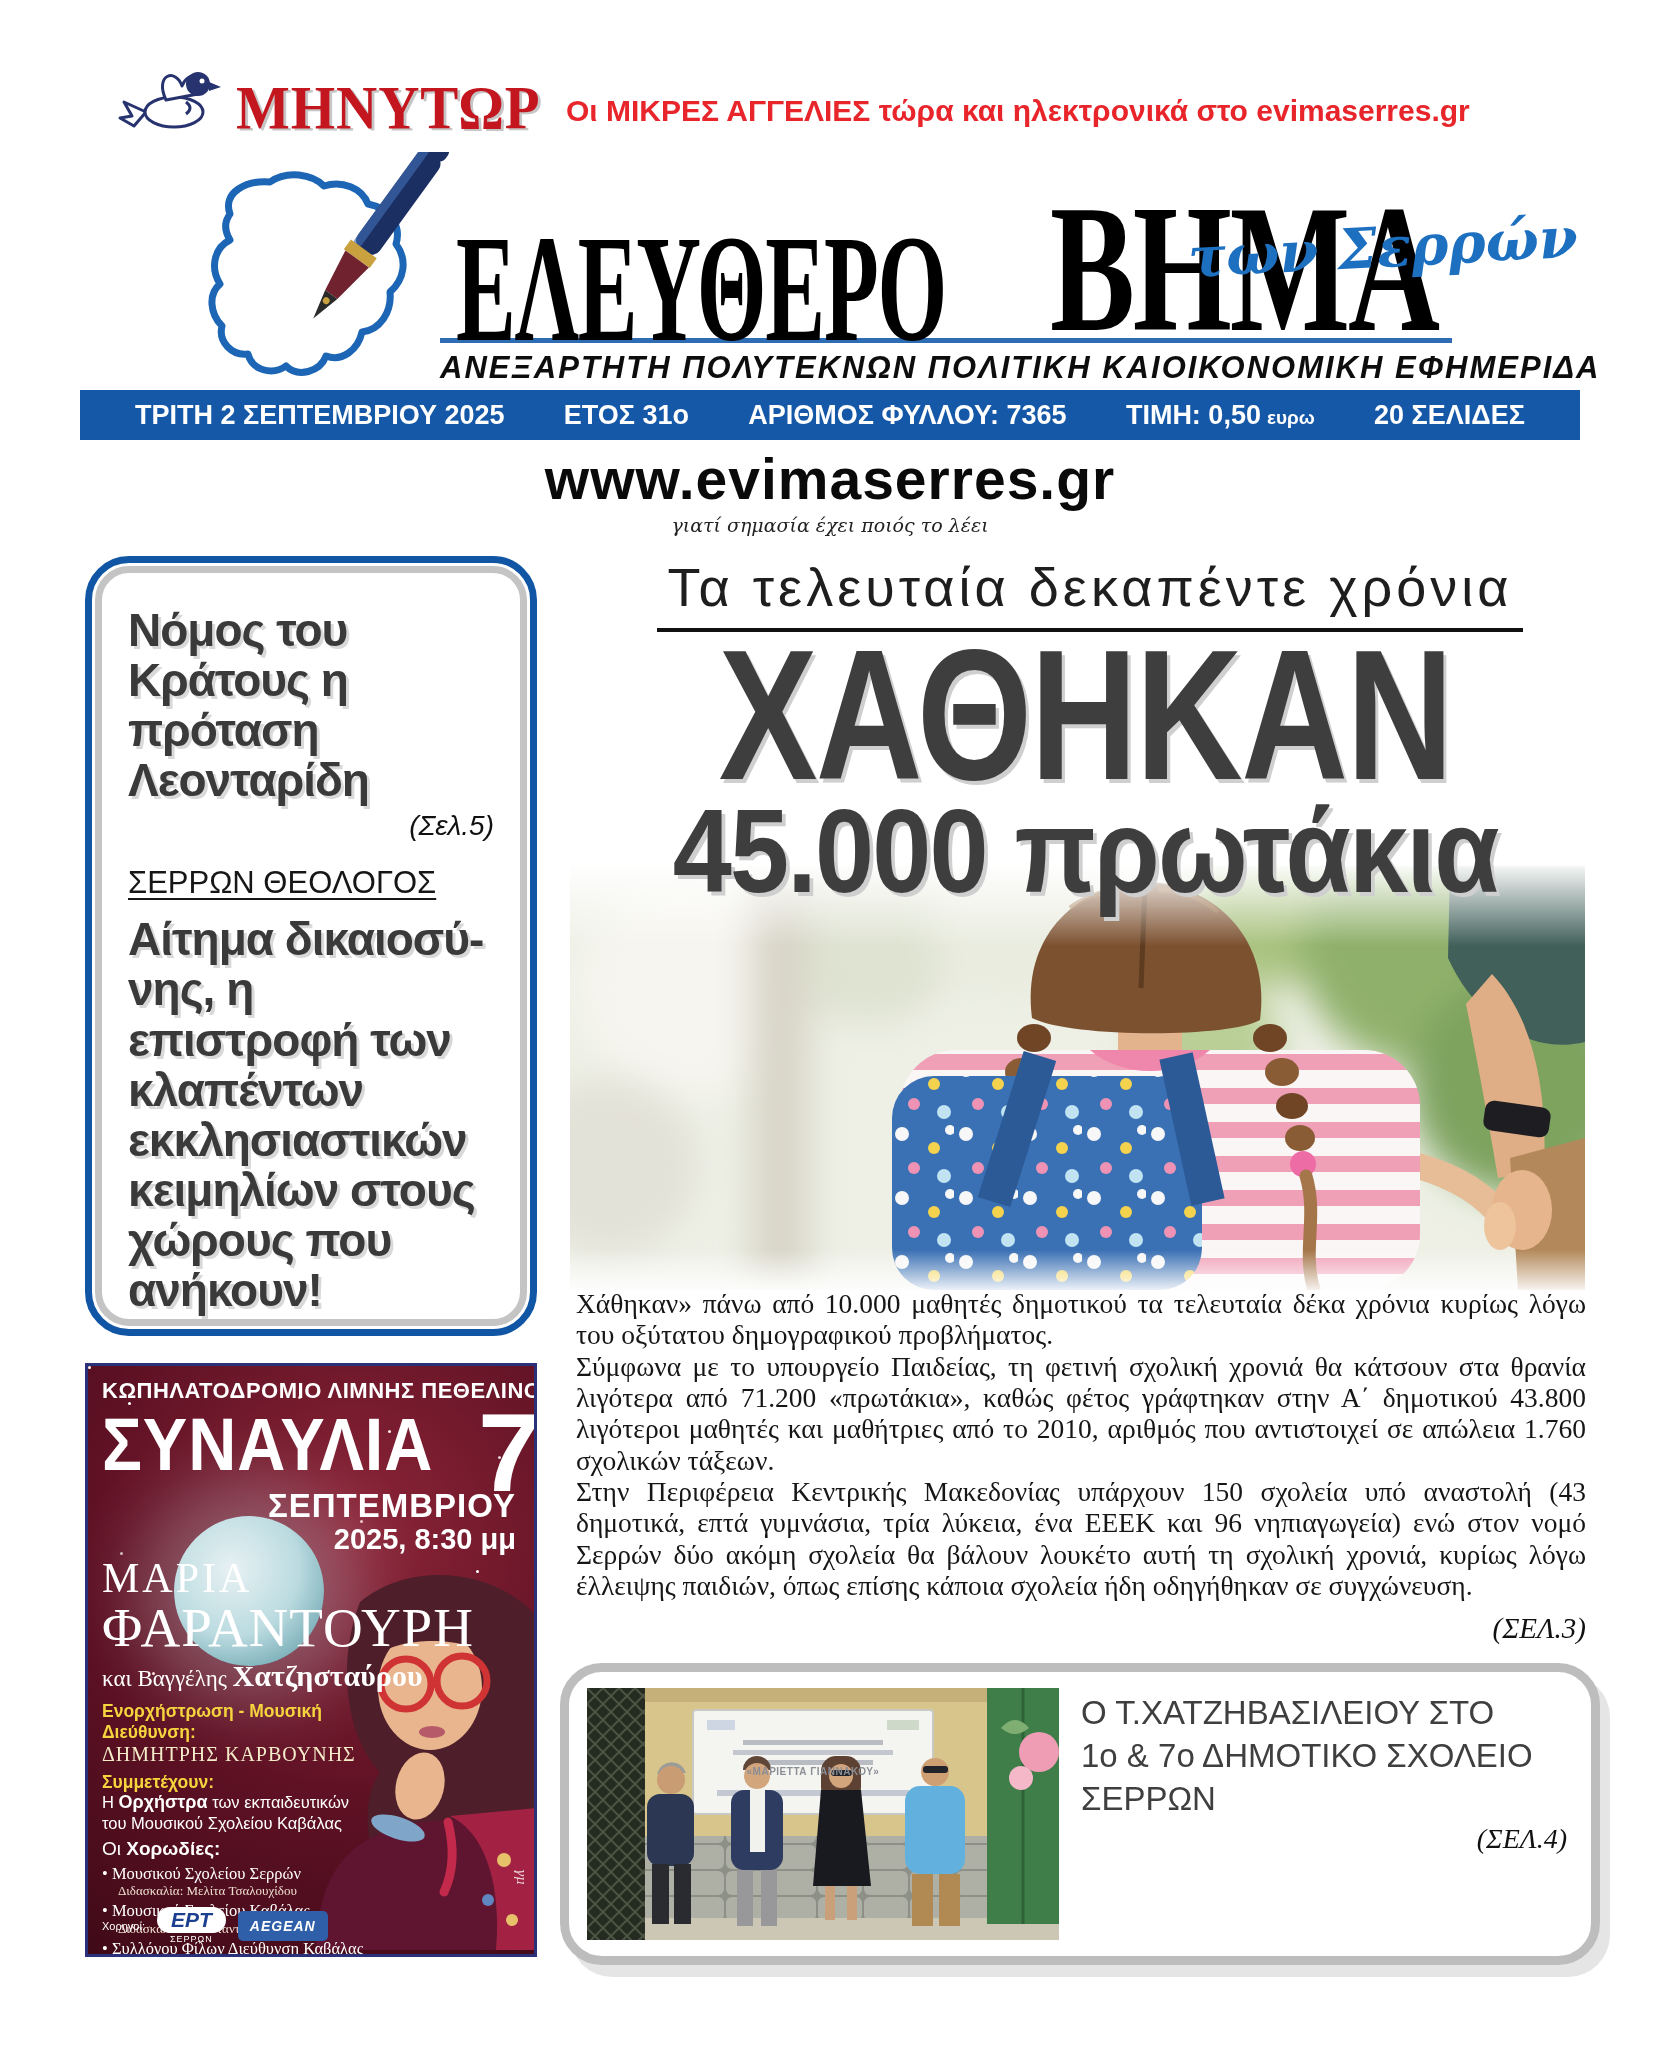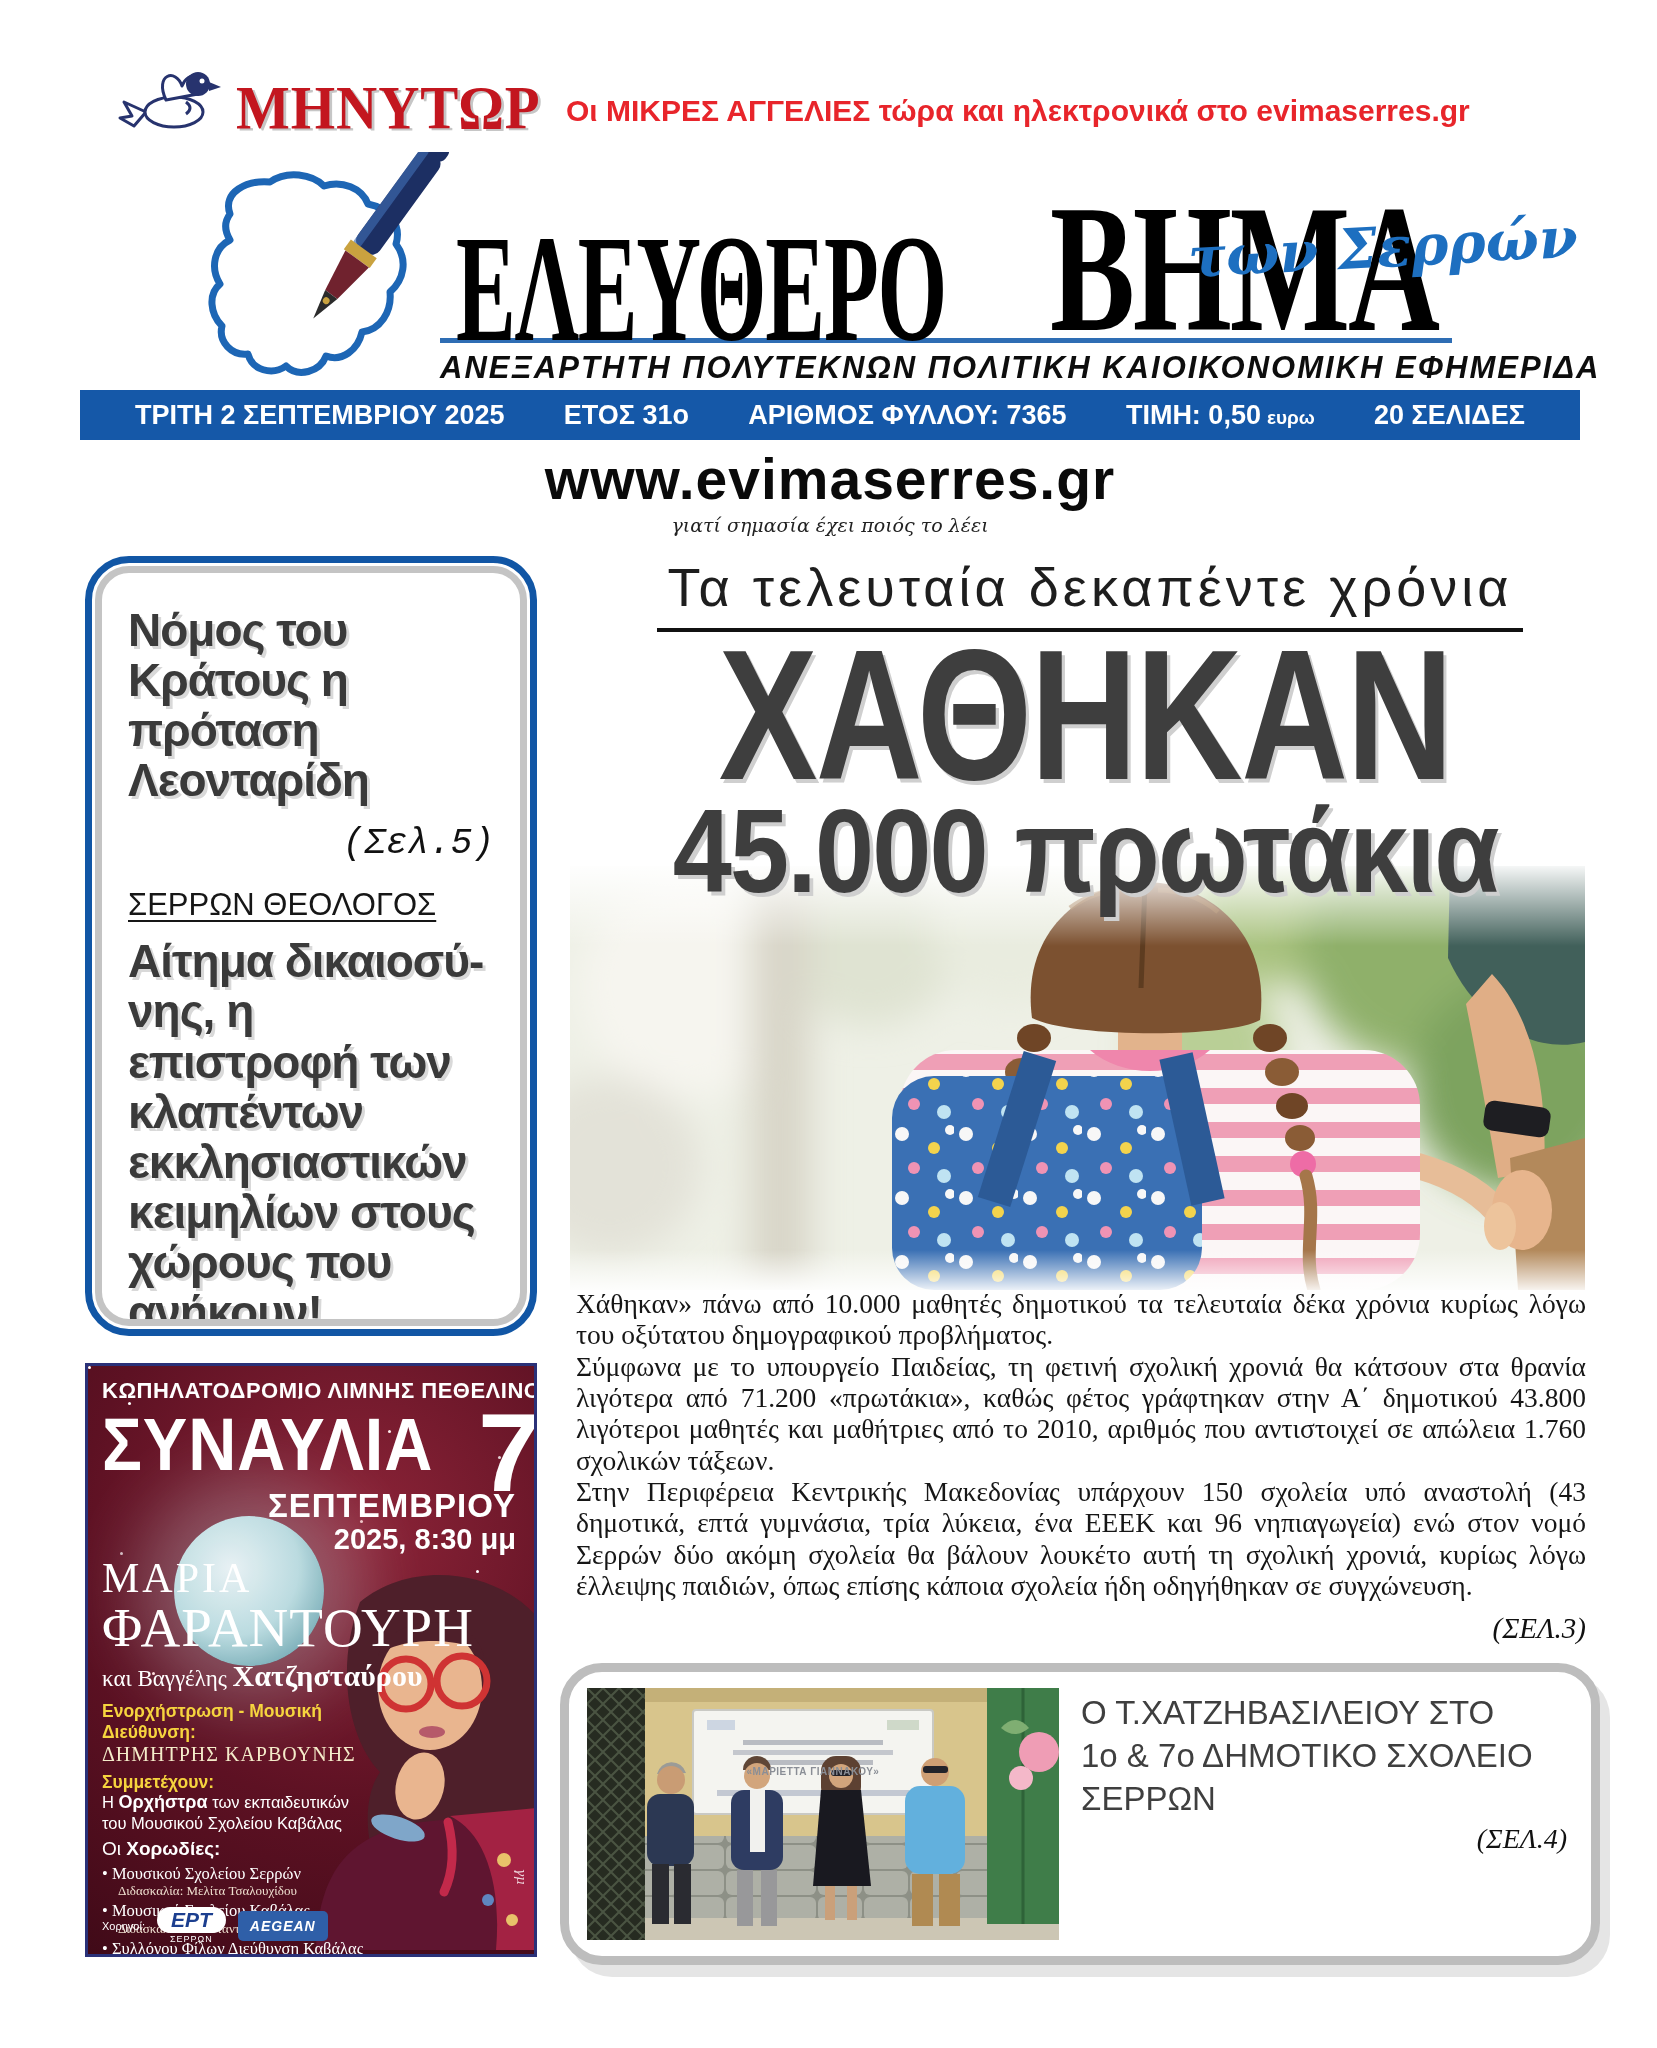--- a/index.html
+++ b/index.html
@@ -35,21 +35,21 @@
   .site-tag{font-size:19px;font-family:"DejaVu Serif",serif;font-style:italic;color:#222;margin-top:2px;text-align:center;}
   
   .left-box{position:absolute;left:85px;top:556px;width:452px;height:780px;border:7px solid #1156a5;
             border-radius:44px;box-sizing:border-box;background:#fff;padding:3px;z-index:2;}
   .left-box-inner{width:100%;height:100%;border:7px solid #c4c4c4;border-radius:34px;box-sizing:border-box;
                   padding:20px 26px;overflow:hidden;}
   .lb-kicker{font-size:31px;color:#161616;line-height:1.25;text-decoration:underline;
              text-decoration-thickness:2px;text-underline-offset:5px;}
   .lb-headline{font-size:46px;font-weight:bold;color:#3a3a3a;line-height:1.09;margin-top:12px;
                text-shadow:3px 3px 0 #d9d9d9;letter-spacing:-1px;}
-  .lb-ref{text-align:right;font-family:Liberation Mono, monospace;font-style:italic;font-size:36px;color:#111;margin-top:17px;}
+  .lb-ref{text-align:right;font-family:Liberation Sans, sans-serif;font-style:italic;font-size:28px;color:#111;margin-top:4px;}
   .lb-article2{margin-top:22px;}
   
   .poster{position:absolute;left:85px;top:1363px;width:452px;height:594px;border:3px solid #2a3178;
           box-sizing:border-box;overflow:hidden;color:#fff;z-index:2;
           background:radial-gradient(circle at 60% 28%,#8d2438,#5d1123 55%,#400a18 100%);}
   .p-moon{position:absolute;left:86px;top:150px;width:150px;height:150px;border-radius:50%;z-index:1;
           background:radial-gradient(circle at 38% 35%,#eefdff,#bfe6ea 50%,#7fb9c2 78%);
           box-shadow:0 0 70px 38px rgba(205,235,240,.30);opacity:.95;}
   .p-stars{position:absolute;left:0;top:0;width:3px;height:3px;border-radius:50%;background:#fff;z-index:1;
            box-shadow:40px 36px #fff,300px 64px #ffeded,388px 204px #fff,64px 306px #ffdede,

